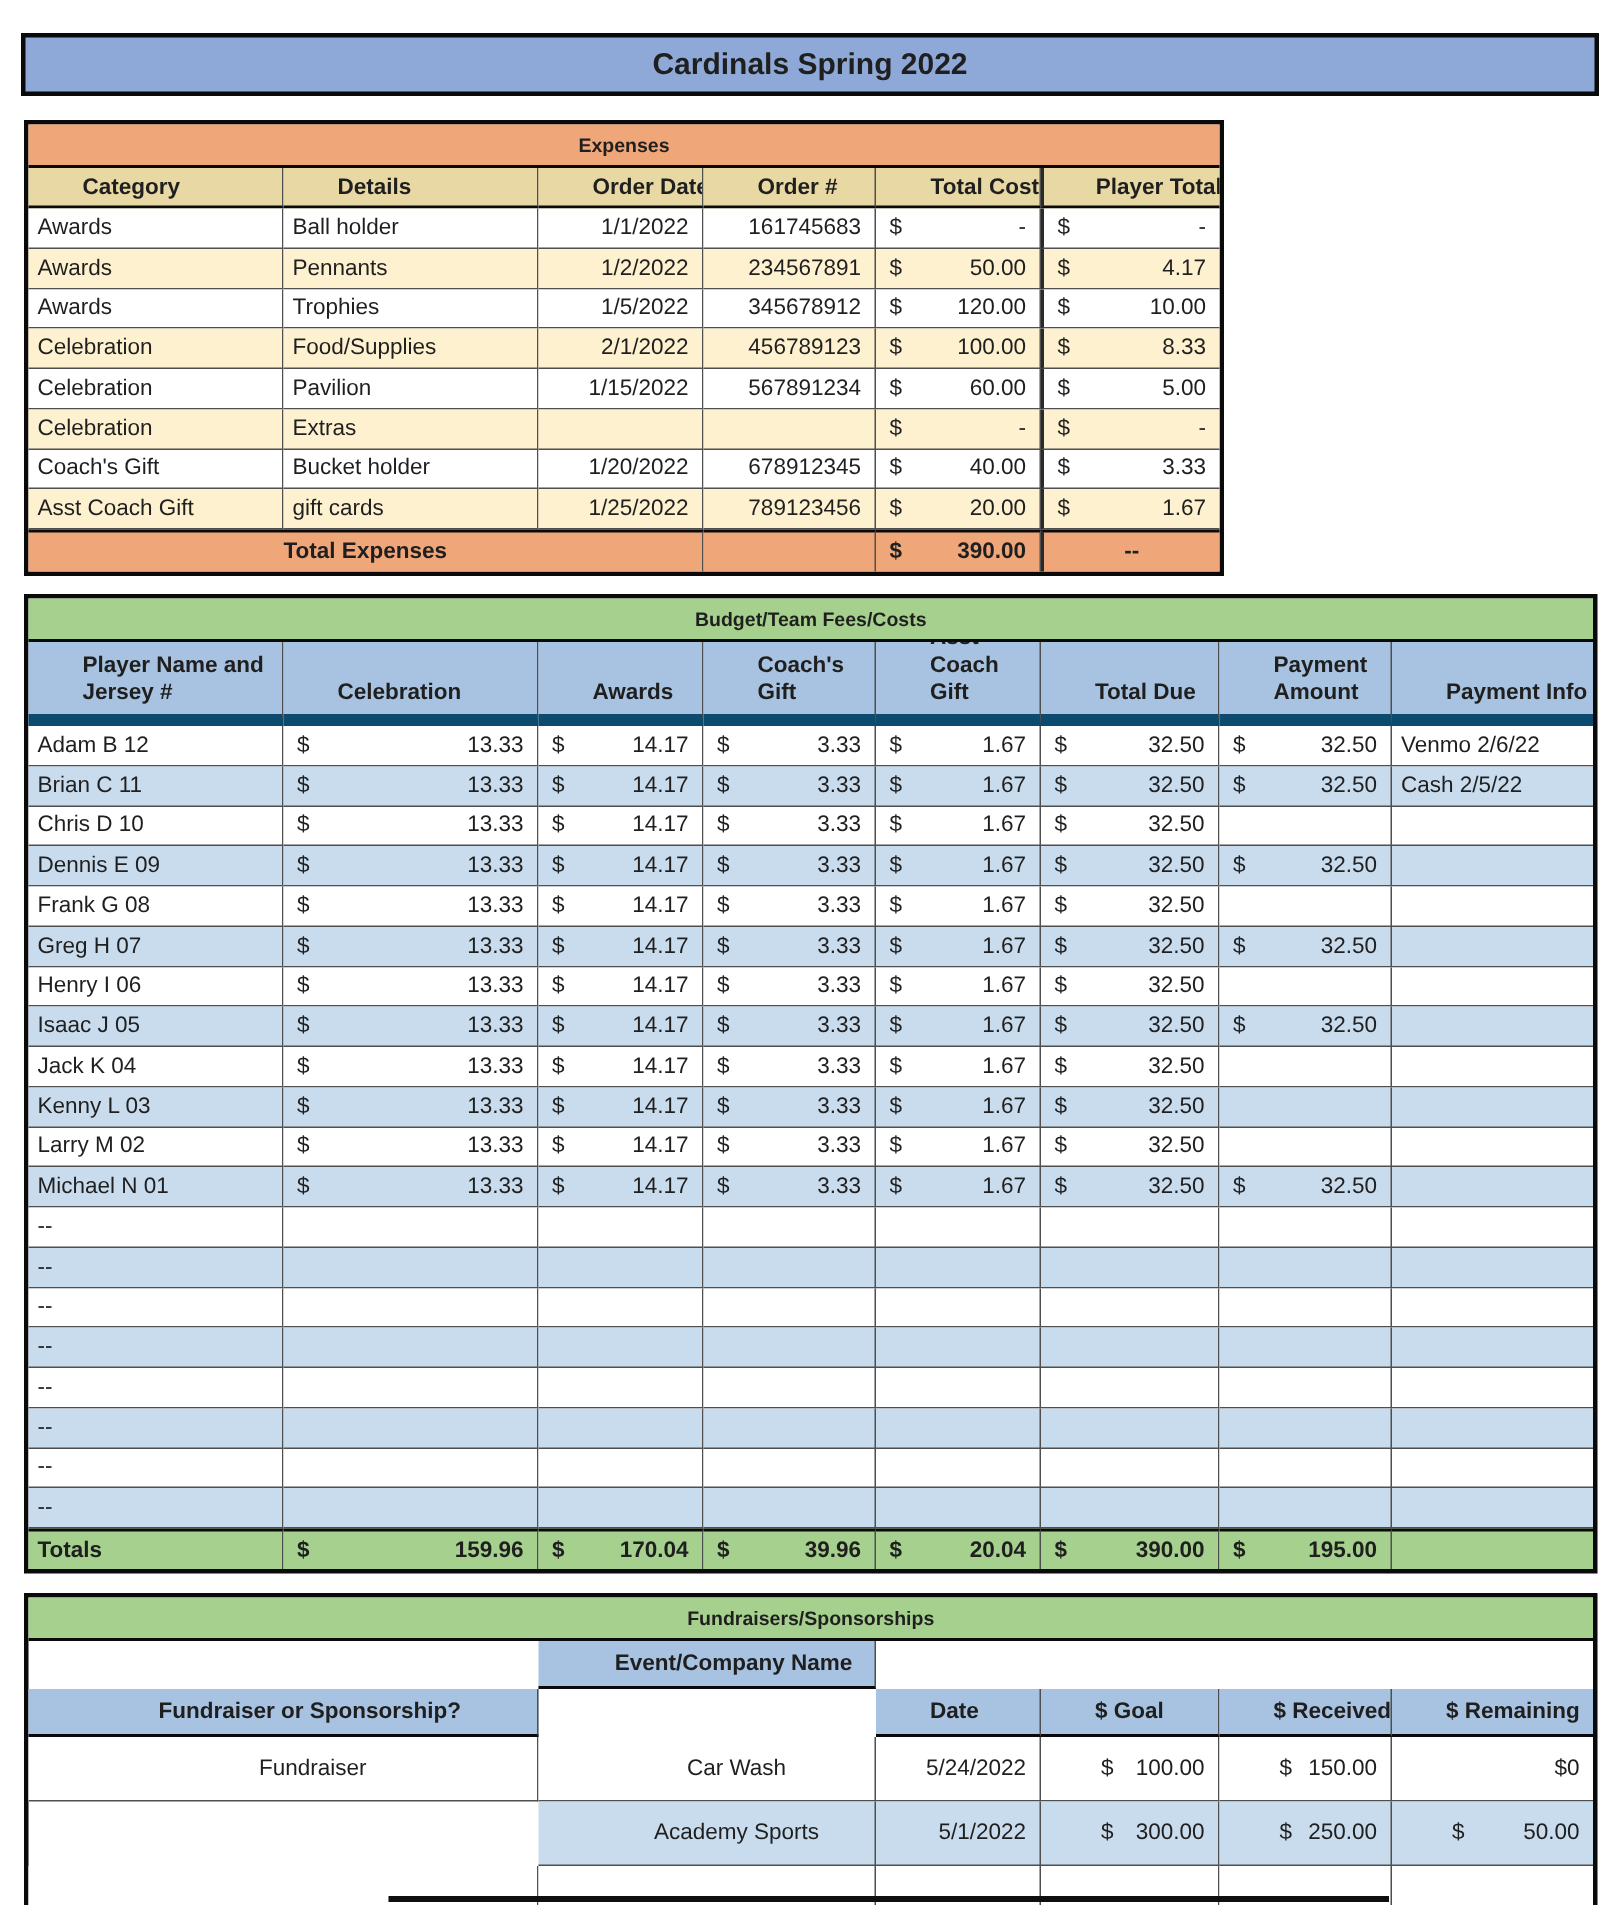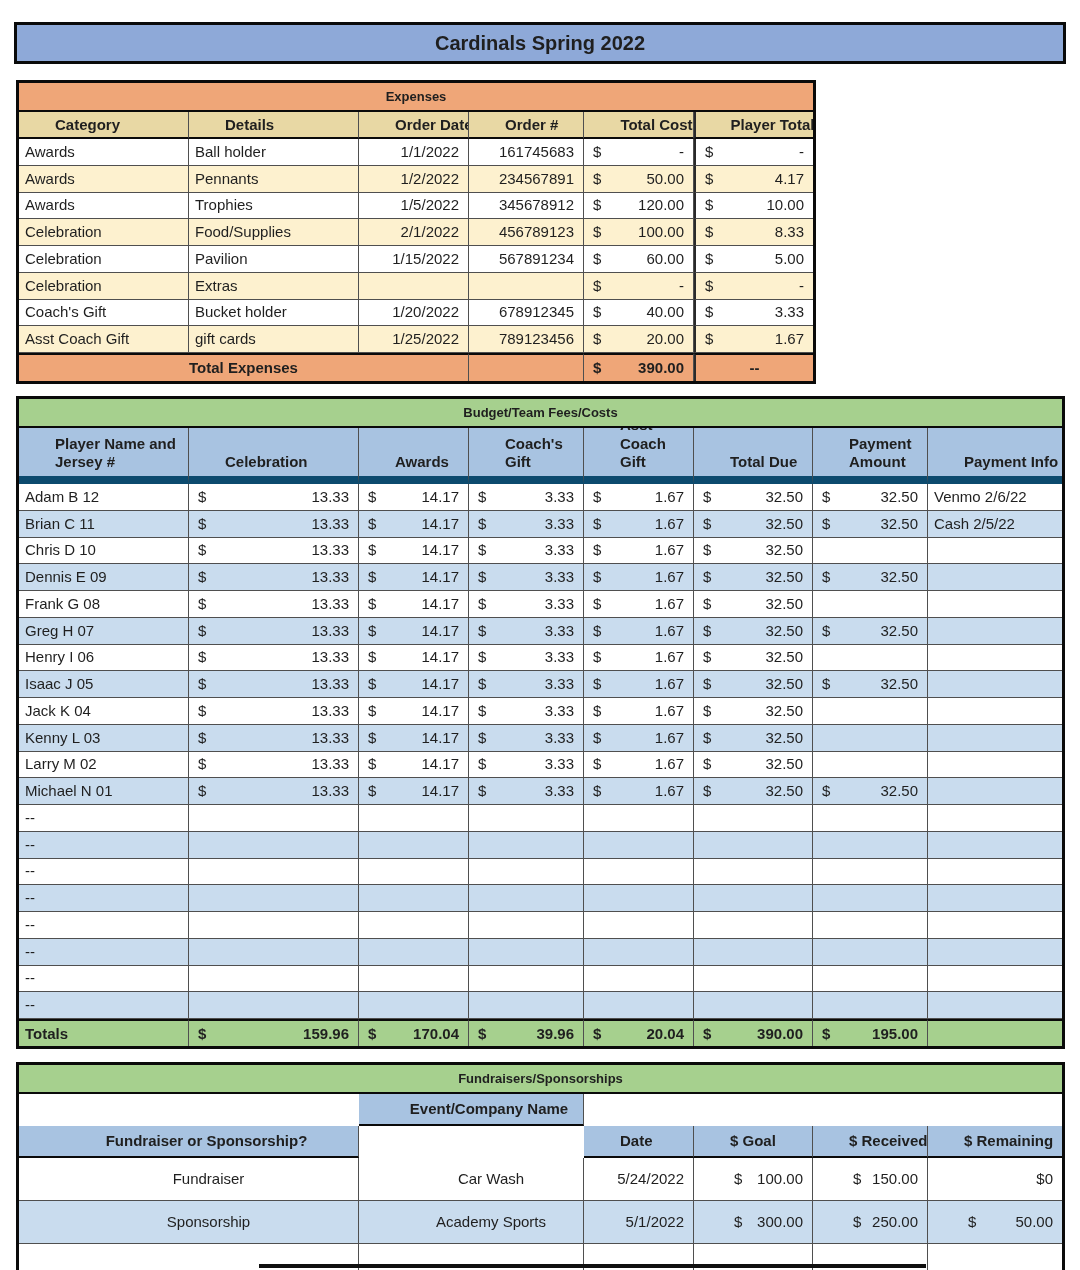--- a/index.html
+++ b/index.html
@@ -592,21 +592,20 @@
       <div class="cell ar w">5/24/2022</div>
       <div class="cell w cur">
         <span>$</span>
         <span>100.00</span>
       </div>
       <div class="cell w cur">
         <span>$</span>
         <span>150.00</span>
       </div>
       <div class="cell w lastcol ar">$0</div>
-      <div class="cell ac blue" style="grid-column: 1 / 3;">Sponsorship</div>
       <div class="cell ac blue" style="grid-column: 3 / 5;">Academy Sports</div>
       <div class="cell ar blue">5/1/2022</div>
       <div class="cell blue cur">
         <span>$</span>
         <span>300.00</span>
       </div>
       <div class="cell blue cur">
         <span>$</span>
         <span>250.00</span>
       </div>

